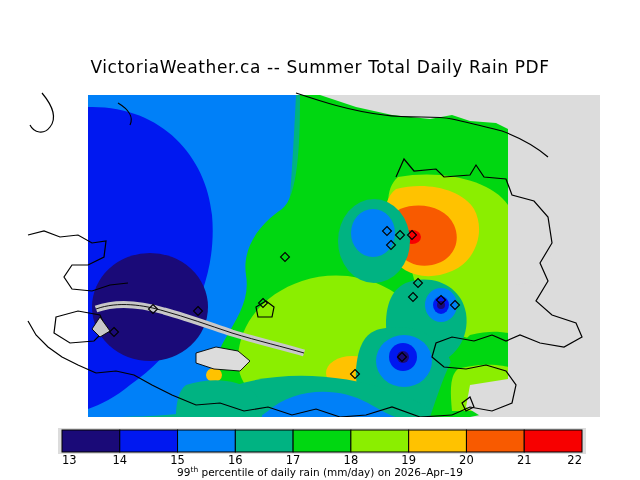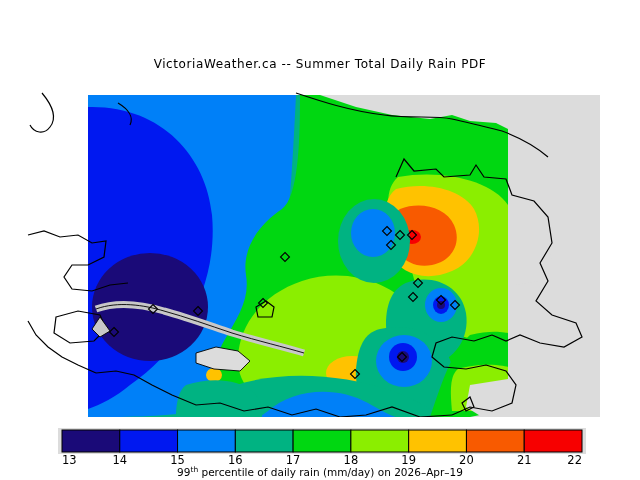--- a/index.html
+++ b/index.html
@@ -2,21 +2,21 @@
 <html><head>
 <meta charset="utf-8">
 <style>
   html,body{margin:0;padding:0;}
   body{
     width:640px;height:480px;background:#ffffff;
     font-family:"DejaVu Sans",sans-serif;overflow:hidden;position:relative;
   }
   #title{
     position:absolute;left:0;top:57px;width:640px;text-align:center;
-    font-size:12px;color:#000;letter-spacing:.6px;white-space:nowrap;
+    font-size:17px;color:#000;letter-spacing:.6px;white-space:nowrap;
   }
   #map-wrap{position:absolute;left:0;top:85px;width:640px;height:332px;}
   #map-svg{display:block;}
   #cbar-wrap{position:absolute;left:0;top:424px;width:640px;height:60px;}
   #cbar-svg{display:block;}
 </style>
 </head>
 <body>
 
 <div id="title">VictoriaWeather.ca -- Summer Total Daily Rain PDF</div>

